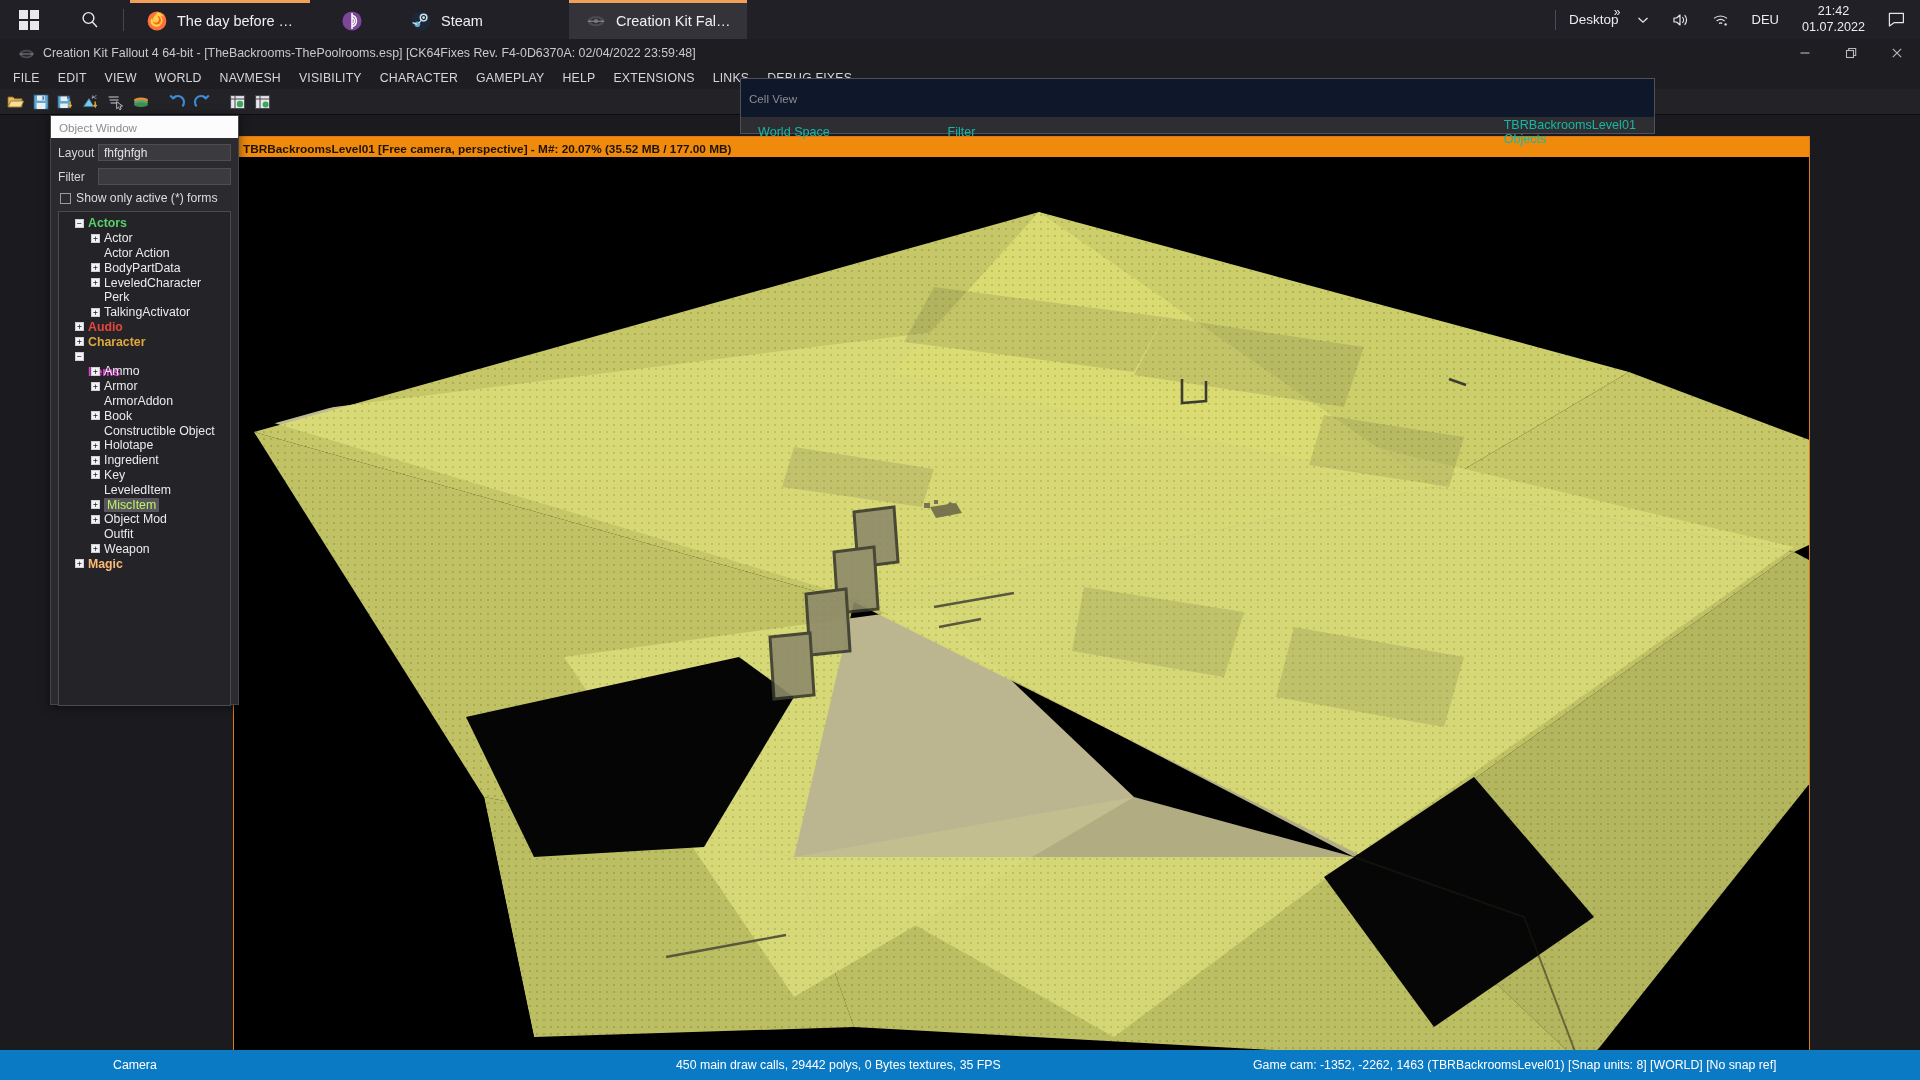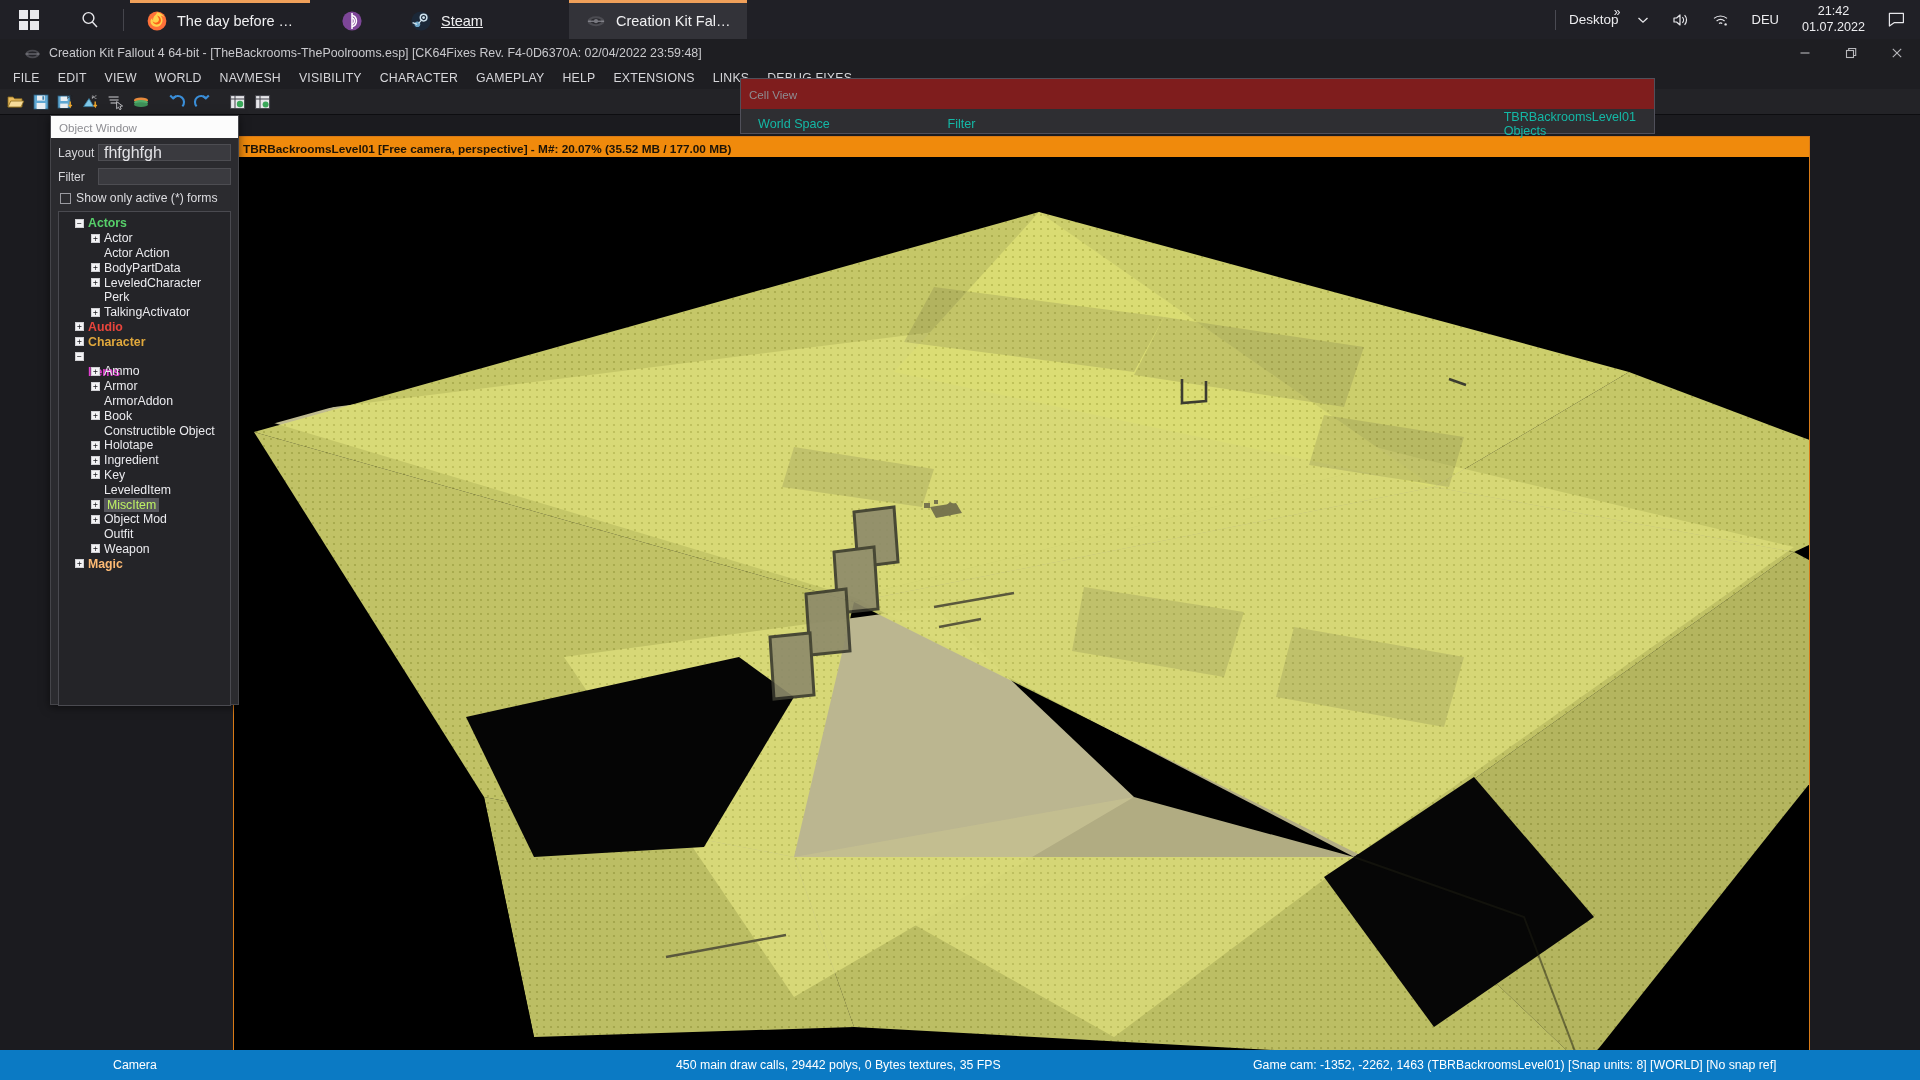--- a/index.html
+++ b/index.html
@@ -30,42 +30,42 @@
   .tb-task {
     position: relative; display: flex; align-items: center; gap: 9px;
     padding: 0 16px; min-width: 175px; max-width: 180px;
     color: #f0f0f2; font-size: 14.5px; cursor: default;
     border-top: 3px solid transparent;
   }
   .tb-task .lbl { white-space: nowrap; overflow: hidden; text-overflow: ellipsis; }
   .tb-task.active { background: #333339; border-top-color: #f0a05a; }
   .tb-task.accent-ff { border-top-color: #f0a05a; }
   .tb-task.accent-tor { border-top-color: transparent; }
-  .tb-task.accent-steam { border-top-color: transparent; text-decoration: underline; }
+  .tb-task.accent-steam { border-top-color: transparent; }
 
   .ico { width: 22px; height: 22px; flex: 0 0 22px; position: relative; display:block;}
 
   .tb-right {
     margin-left: auto; display: flex; align-items: center;
     color: #ececef; font-size: 13px; gap: 4px; padding-right: 6px;
   }
   .tr-item { display: flex; align-items: center; justify-content: center; height: 39px; padding: 0 9px; position: relative;}
   .tr-sep { width: 1px; height: 20px; background: #4a4a52; }
   .tr-desktop { font-size: 13.5px; padding-right: 4px;}
   .tr-chev-sm { position:absolute; top:5px; right:2px; font-size:12px; color:#e6e6ea;}
   .tr-clock { display: flex; flex-direction: column; align-items: center; line-height: 1.25; font-size: 12.6px; padding: 0 10px;}
 
   
   .app {
     position: absolute; left: 0; top: 39px; width: 1920px; height: 1041px;
     background: #1b1b1f;
   }
   .app-title {
     height: 28px; display: flex; align-items: center; gap: 8px;
-    padding-left: 24px; color: #c9c9cd; font-size: 12.4px;
+    padding-left: 18px; color: #c9c9cd; font-size: 12.4px;
     background: #1e1e22;
   }
   .app-title .ck-icon { width: 17px; height: 15px; }
   .win-ctl { margin-left: auto; display: flex; height: 28px; }
   .win-ctl div { width: 46px; display: flex; align-items: center; justify-content: center; color: #b8b8bc; }
   .win-ctl div svg { display:block; }
 
   .menubar {
     height: 22px; display: flex; align-items: center;
     background: #1e1e22; padding-left: 4px;
@@ -89,21 +89,21 @@
   }
   .objwin-title {
     height: 22px; background: #fcfcfc; color: #8d8d92; font-size: 11.6px;
     display: flex; align-items: center; padding-left: 8px;
   }
   .objwin-body { padding: 5px 7px 0 7px; }
   .row { display: flex; align-items: center; height: 19px; margin-bottom: 5px; }
   .row label { color: #d5d5d9; font-size: 12.1px; width: 40px; }
   .field {
     flex: 1; height: 17px; background: #3a3a3f; border: 1px solid #4d4d52;
-    color: #e2e2e6; font-size: 16px; display: flex; align-items: center; padding-left: 5px;
+    color: #e2e2e6; font-size: 12px; display: flex; align-items: center; padding-left: 5px;
   }
   .chkrow { display: flex; align-items: center; gap: 5px; margin: 2px 0 6px 2px;}
   .chkbox { width: 11px; height: 11px; border: 1px solid #9a9aa0; background: #2b2b2f; }
   .chkrow span { color: #ddddE1; font-size: 12.2px; }
 
   .tree {
     background: #242428; border: 1px solid #4a4a50;
     height: 495px; overflow: hidden; padding: 4px 0 0 6px;
     font-size: 12.3px;
   }
@@ -118,21 +118,21 @@
   .tnode.sel .txt { background: #56565c; padding: 0 3px; }
   .ind0 { padding-left: 10px; }
   .ind1 { padding-left: 26px; }
 
   
   .cellview {
     position: absolute; left: 740px; top: 39px; width: 915px; height: 56px;
     background: #2e2e32; border: 1px solid #50505a; z-index: 25;
   }
   .cellview-title {
-    height: 30px; background: #7f1d1d; color: #8d8d92; font-size: 11.6px;
+    height: 38px; background: #0f172a; color: #8d8d92; font-size: 11.6px;
     display: flex; align-items: center; padding-left: 8px;
   }
   .cellview-cols {
     height: 29px; display: flex; align-items: center; color: #14b8a6; font-size: 12.6px;
   }
   .cv-c1 { width: 242px; padding-left: 17px; }
   .cv-c2 { width: 660px; }
   .cv-c3 { }
 
   

